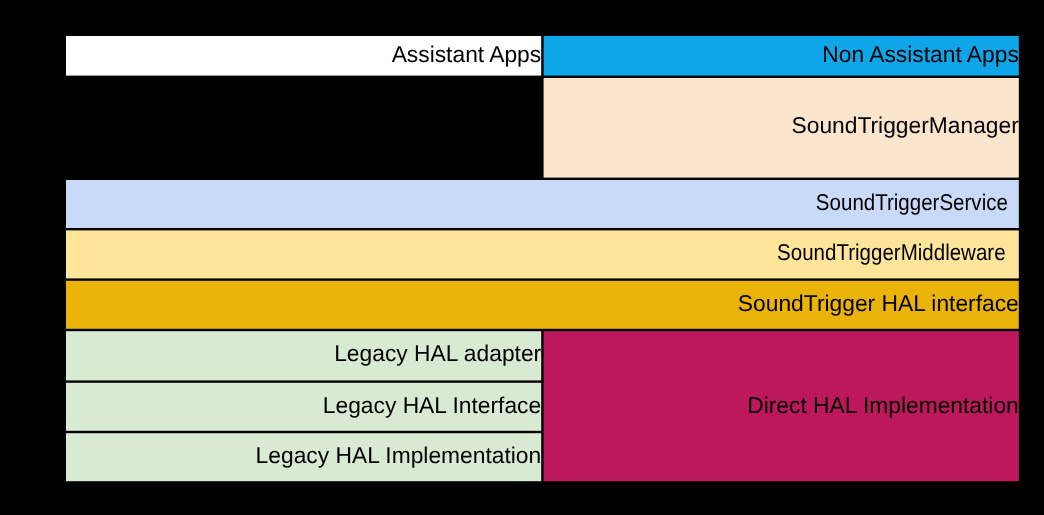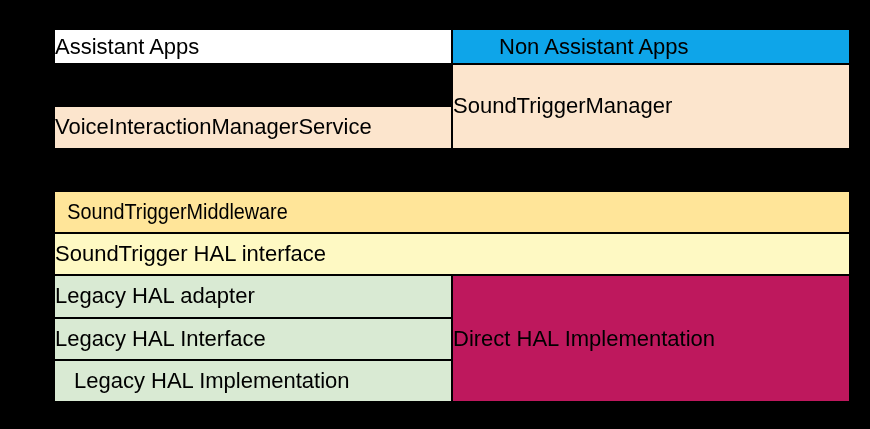--- a/index.html
+++ b/index.html
@@ -27,22 +27,22 @@
     background: #000000;
     padding: 2px;
     display: grid;
     grid-template-columns: 1fr 1fr;
     grid-template-rows: 33px repeat(8, 1fr);
     gap: 2px;
   }
   .cell {
     display: flex;
     align-items: center;
-    justify-content: flex-start;
-    font-size: 22px;
+    justify-content: flex-end;
+    font-size: 19px;
     color: #000000;
     white-space: nowrap;
     overflow: hidden;
   }
   .lbl { display: inline-block; }
   .condensed .lbl { transform: scaleX(0.9); transform-origin: center; }
 
   
   .p-r1c1 { grid-column: 1; grid-row: 1; }
   .p-r1c2 { grid-column: 2; grid-row: 1; }
@@ -69,30 +69,30 @@
 
     <div class="cell p-r1c2" style="background-color: #0ea5e9; padding-left: 46px;">
       <span class="lbl">Non Assistant Apps</span>
     </div>
 
 
     <div class="cell p-r23c2" style="background-color: rgb(252, 229, 205);">
       <span class="lbl">SoundTriggerManager</span>
     </div>
 
-    <div class="cell p-r3c1" style="background-color: rgb(252, 229, 205);">
-      <span class="lbl">VoiceInteractionManagerService</span>
+
+    <div class="cell p-r4 condensed" style="background-color: rgb(201, 218, 248);">
+      <span class="lbl">SoundTriggerService</span>
     </div>
-
 
     <div class="cell p-r5 condensed" style="background-color: rgb(255, 229, 153);">
       <span class="lbl">SoundTriggerMiddleware</span>
     </div>
 
-    <div class="cell p-r6" style="background-color: #fef9c3;">
+    <div class="cell p-r6" style="background-color: #eab308;">
       <span class="lbl">SoundTrigger HAL interface</span>
     </div>
 
     <div class="cell p-r7c1" style="background-color: rgb(217, 234, 211);">
       <span class="lbl">Legacy HAL adapter</span>
     </div>
 
     <div class="cell p-r789c2" style="background-color: #be185d;">
       <span class="lbl">Direct HAL Implementation</span>
     </div>

